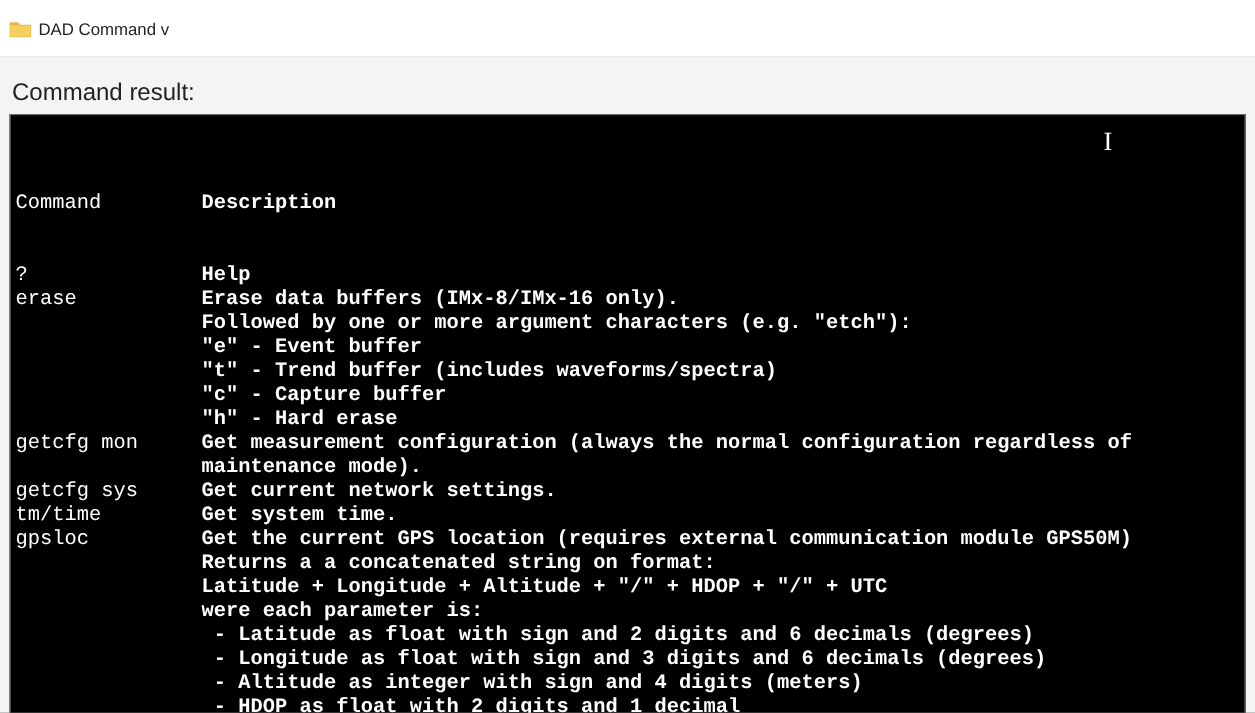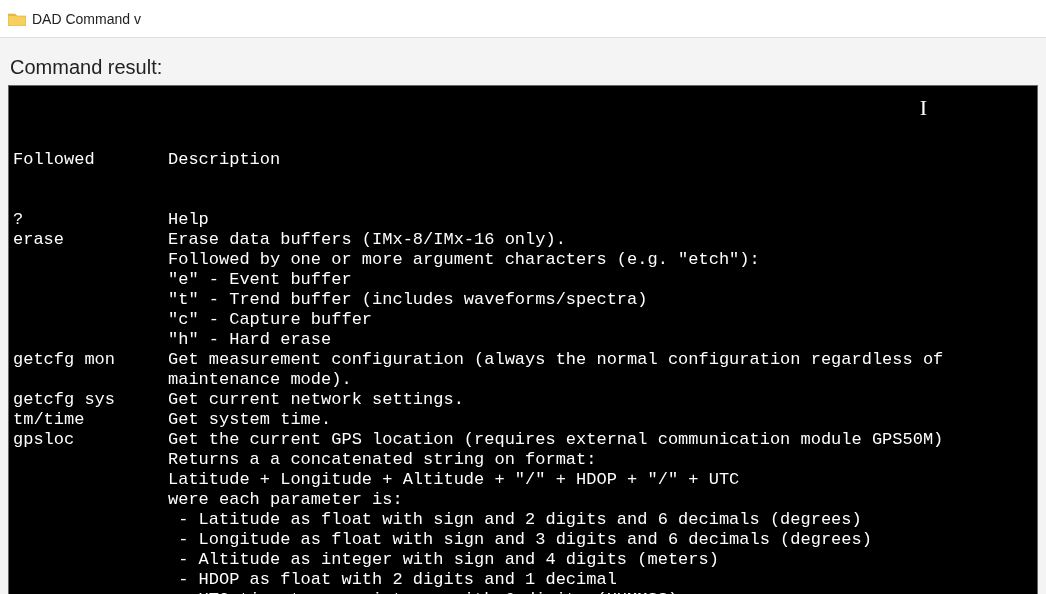--- a/index.html
+++ b/index.html
@@ -7,21 +7,21 @@
       background: #f4f4f4;
       font-family: "Segoe UI", Tahoma, sans-serif;
       color: #222;
       width: 1046px;
       height: 594px;
       overflow: hidden;
     }
     .titlebar {
       display: flex;
       align-items: center;
-      height: 38px;
+      height: 48px;
       background: #fff;
       padding: 0 8px;
       border-bottom: 1px solid #e0e0e0;
     }
     .folder-icon {
       width: 18px;
       height: 14px;
       margin-right: 6px;
       position: relative;
     }
@@ -62,20 +62,21 @@
     .cmd-row {
       display: flex;
     }
     .cmd-name {
       width: 155px;
       flex-shrink: 0;
     }
     .cmd-desc {
       flex: 1;
       white-space: pre-wrap;
+      font-weight: bold;
     }
     .col-hdr { }
   </style>
 </head>
 <body>
 
 <div class="titlebar">
   <span class="folder-icon">
     <svg width="18" height="14" viewBox="0 0 18 14">
       <path d="M0 2 L7 2 L9 4 L18 4 L18 14 L0 14 Z" fill="#f7cf5f" stroke="#c9a22d" stroke-width="0.5"></path>
@@ -83,16 +84,16 @@
     </svg>
   </span>
   <span class="title-text">DAD Command v</span>
 </div>
 
 <div class="panel-label">Command result:</div>
 
 <div class="console">
   <span class="cursor-i">I</span>
   <div class="cmd-row">
-    <span class="cmd-name col-hdr">Followed</span><span class="cmd-desc col-hdr">Description</span>
+    <span class="cmd-name col-hdr">Command</span><span class="cmd-desc col-hdr">Description</span>
   </div>
   <div id="cmd-rows"><div class="cmd-row"><span class="cmd-name">?</span><span class="cmd-desc">Help</span></div><div class="cmd-row"><span class="cmd-name">erase</span><span class="cmd-desc">Erase data buffers (IMx-8/IMx-16 only).</span></div><div class="cmd-row"><span class="cmd-name"></span><span class="cmd-desc">Followed by one or more argument characters (e.g. "etch"):</span></div><div class="cmd-row"><span class="cmd-name"></span><span class="cmd-desc">"e" - Event buffer</span></div><div class="cmd-row"><span class="cmd-name"></span><span class="cmd-desc">"t" - Trend buffer (includes waveforms/spectra)</span></div><div class="cmd-row"><span class="cmd-name"></span><span class="cmd-desc">"c" - Capture buffer</span></div><div class="cmd-row"><span class="cmd-name"></span><span class="cmd-desc">"h" - Hard erase</span></div><div class="cmd-row"><span class="cmd-name">getcfg mon</span><span class="cmd-desc">Get measurement configuration (always the normal configuration regardless of</span></div><div class="cmd-row"><span class="cmd-name"></span><span class="cmd-desc">maintenance mode).</span></div><div class="cmd-row"><span class="cmd-name">getcfg sys</span><span class="cmd-desc">Get current network settings.</span></div><div class="cmd-row"><span class="cmd-name">tm/time</span><span class="cmd-desc">Get system time.</span></div><div class="cmd-row"><span class="cmd-name">gpsloc</span><span class="cmd-desc">Get the current GPS location (requires external communication module GPS50M)</span></div><div class="cmd-row"><span class="cmd-name"></span><span class="cmd-desc">Returns a a concatenated string on format:</span></div><div class="cmd-row"><span class="cmd-name"></span><span class="cmd-desc">Latitude + Longitude + Altitude + "/" + HDOP + "/" + UTC</span></div><div class="cmd-row"><span class="cmd-name"></span><span class="cmd-desc">were each parameter is:</span></div><div class="cmd-row"><span class="cmd-name"></span><span class="cmd-desc"> - Latitude as float with sign and 2 digits and 6 decimals (degrees)</span></div><div class="cmd-row"><span class="cmd-name"></span><span class="cmd-desc"> - Longitude as float with sign and 3 digits and 6 decimals (degrees)</span></div><div class="cmd-row"><span class="cmd-name"></span><span class="cmd-desc"> - Altitude as integer with sign and 4 digits (meters)</span></div><div class="cmd-row"><span class="cmd-name"></span><span class="cmd-desc"> - HDOP as float with 2 digits and 1 decimal</span></div><div class="cmd-row"><span class="cmd-name"></span><span class="cmd-desc"> - UTC timestamp as integer with 6 digits (HHMMSS)</span></div></div>
 </div>
 
 </body></html>

